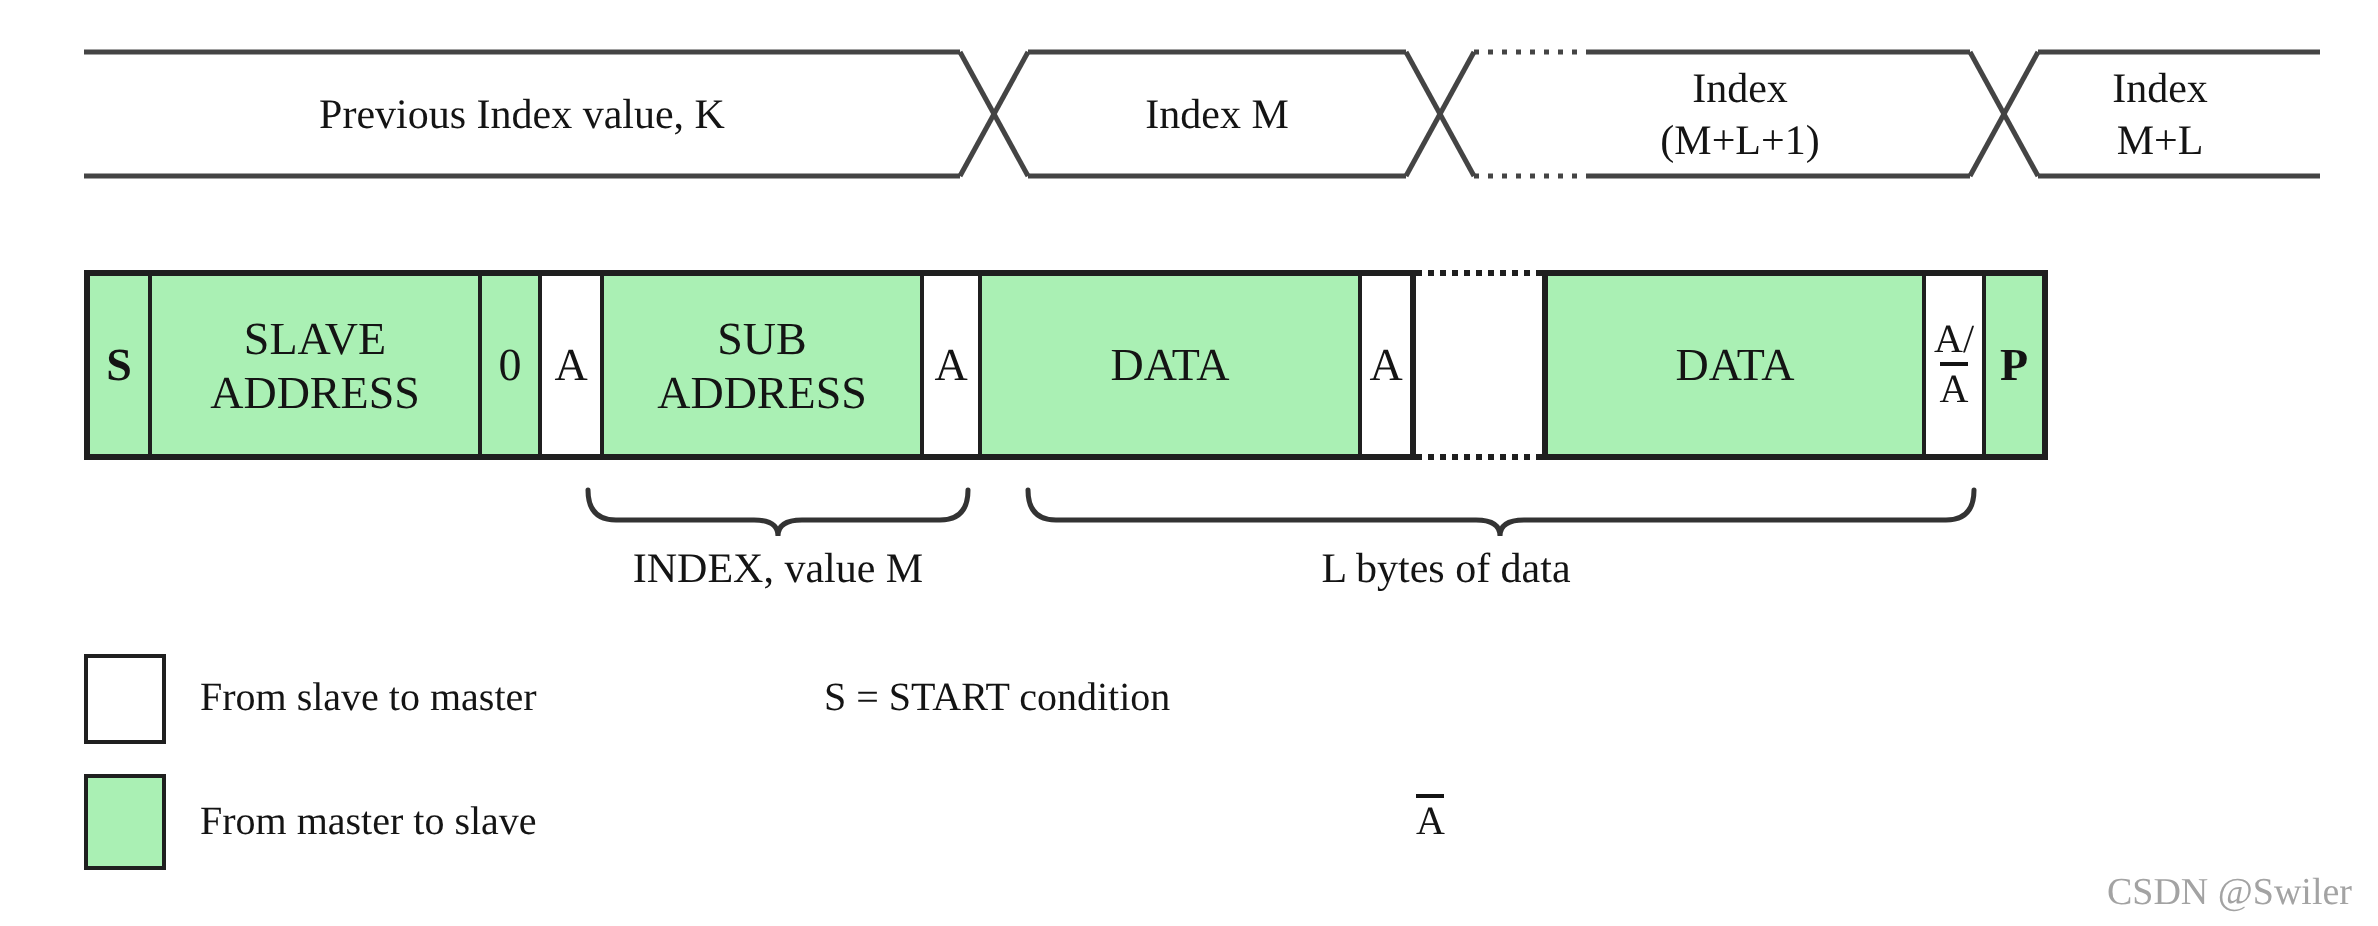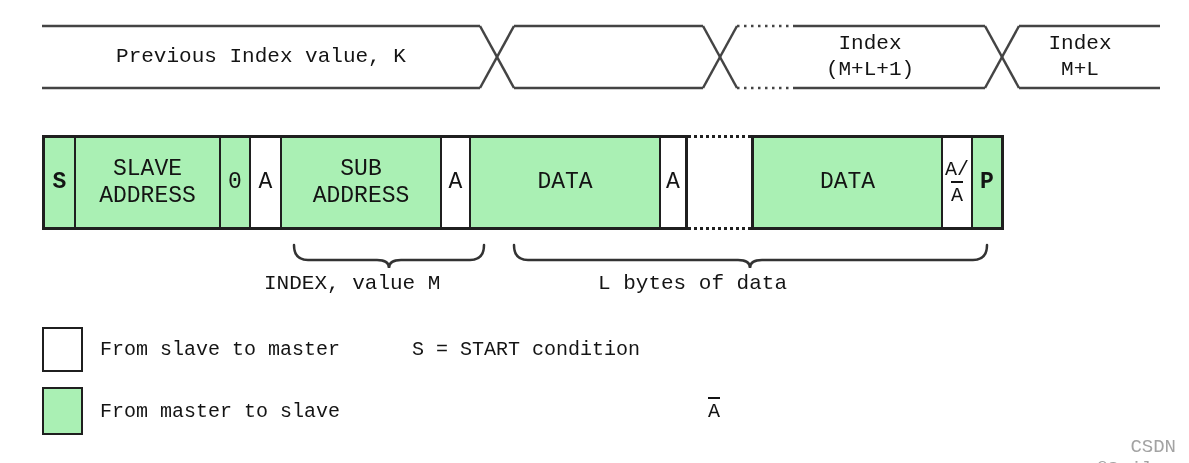--- a/index.html
+++ b/index.html
@@ -6,21 +6,21 @@
     --master-fill:#aaf0b4;
     --slave-fill:#ffffff;
     --line:#444444;
     --frame-line:#1f1f1f;
     --text:#141414;
     --watermark:#a3a3a3;
   }
   html,body{margin:0;padding:0;background:#fff;}
   #stage{
     position:relative;width:1189px;height:463px;background:#fff;overflow:hidden;
-    font-family:Liberation Mono, monospace;color:var(--text);border-radius:18px;
+    font-family:Liberation Serif, serif;color:var(--text);border-radius:18px;
   }
   svg.lines{position:absolute;left:0;top:0;z-index:0;}
   .buslabel{
     position:absolute;top:26px;height:62px;display:flex;align-items:center;justify-content:center;
     text-align:center;font-size:21px;line-height:26px;white-space:pre-line;z-index:1;
   }
   .frame{position:absolute;left:42px;top:135px;height:95px;display:flex;z-index:1;}
   .group{display:flex;height:95px;box-sizing:border-box;border:3px solid var(--frame-line);}
   .cell{
     box-sizing:border-box;height:100%;display:flex;flex-direction:column;align-items:center;justify-content:center;
@@ -29,21 +29,21 @@
   .cell:first-child{border-left:none;}
   .master{background:var(--master-fill);}
   .slave{background:var(--slave-fill);}
   .bold{font-weight:bold;}
   .gapcell{
     box-sizing:border-box;height:95px;background:#fff;
     border-top:3px dotted var(--frame-line);border-bottom:3px dotted var(--frame-line);
   }
   .overbar{display:inline-block;border-top:2.5px solid var(--text);padding-top:2px;line-height:1.05;}
   .bracelabel{
-    position:absolute;top:272px;width:250px;text-align:left;font-size:21px;z-index:1;
+    position:absolute;top:272px;width:250px;text-align:center;font-size:21px;z-index:1;
   }
   .legend-swatch{position:absolute;left:42px;width:41px;box-sizing:border-box;border:2.5px solid var(--frame-line);z-index:1;}
   .legend-text{position:absolute;display:flex;align-items:center;font-size:20px;z-index:1;}
   .watermark{position:absolute;left:1046px;top:436px;width:130px;text-align:right;font-size:19px;color:var(--watermark);z-index:1;}
 </style>
 </head>
 <body>
 
 <div id="stage">
 
@@ -74,29 +74,30 @@
       <path d="M1019,26 H1160"></path>
       <path d="M1019,88 H1160"></path>
     </g>
     <g stroke="#333" stroke-width="2.5" fill="none" stroke-linecap="round">
       <path d="M294,245 Q294,260 308,260 L377,260 Q389,260 389,268 Q389,260 401,260 L470,260 Q484,260 484,245"></path>
       <path d="M514,245 Q514,260 528,260 L738,260 Q750,260 750,268 Q750,260 762,260 L973,260 Q987,260 987,245"></path>
     </g>
   </svg>
 
   <div class="buslabel" style="left:42px;width:438px;">Previous Index value, K</div>
+  <div class="buslabel" style="left:514px;width:189px;">Index M</div>
   <div class="buslabel" style="left:745px;width:250px;">Index
 (M+L+1)</div>
   <div class="buslabel" style="left:1000px;width:160px;">Index
 M+L</div>
 
   <div class="frame">
     <div class="group">
       <div class="cell master bold" style="width:29px;">S</div>
-      <div class="cell master" style="width:145px;">SLAVE
+      <div class="cell master" style="width:165px;">SLAVE
 ADDRESS</div>
       <div class="cell master" style="width:30px;">0</div>
       <div class="cell slave" style="width:31px;">A</div>
       <div class="cell master" style="width:160px;">SUB
 ADDRESS</div>
       <div class="cell slave" style="width:29px;">A</div>
       <div class="cell master" style="width:190px;">DATA</div>
       <div class="cell slave" style="width:26px;">A</div>
     </div>
     <div class="gapcell" style="width:63px;"></div>

